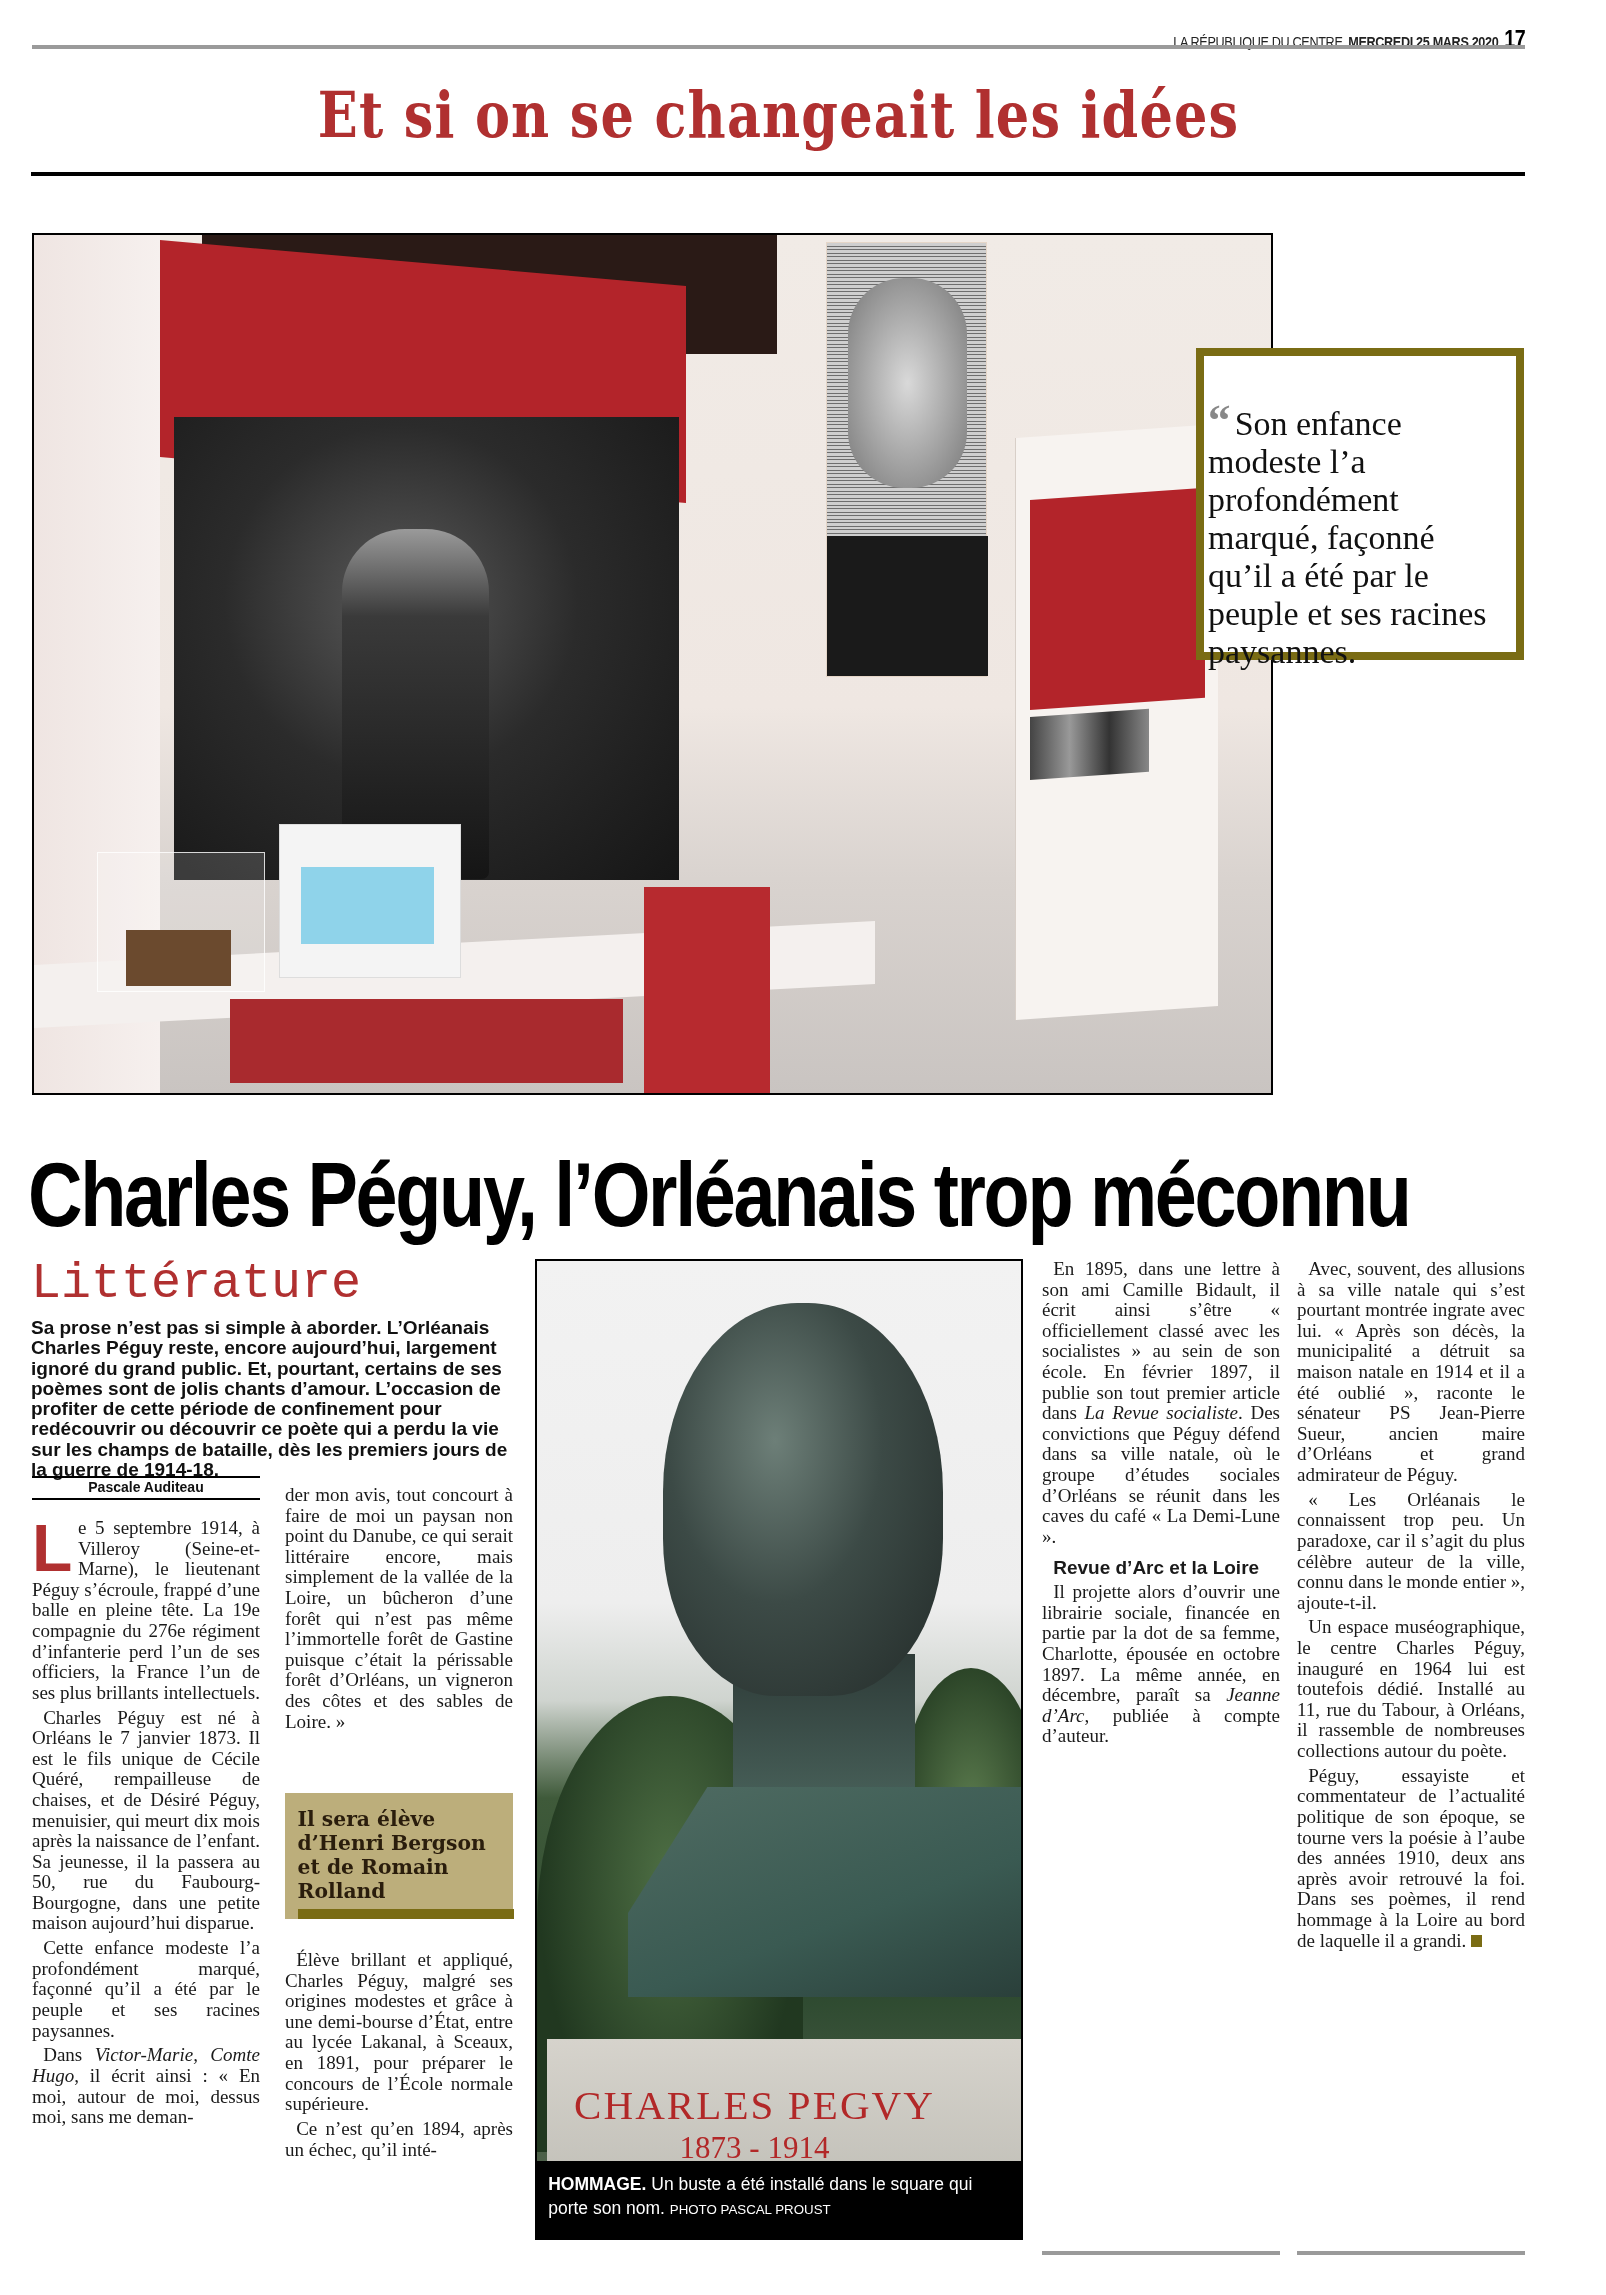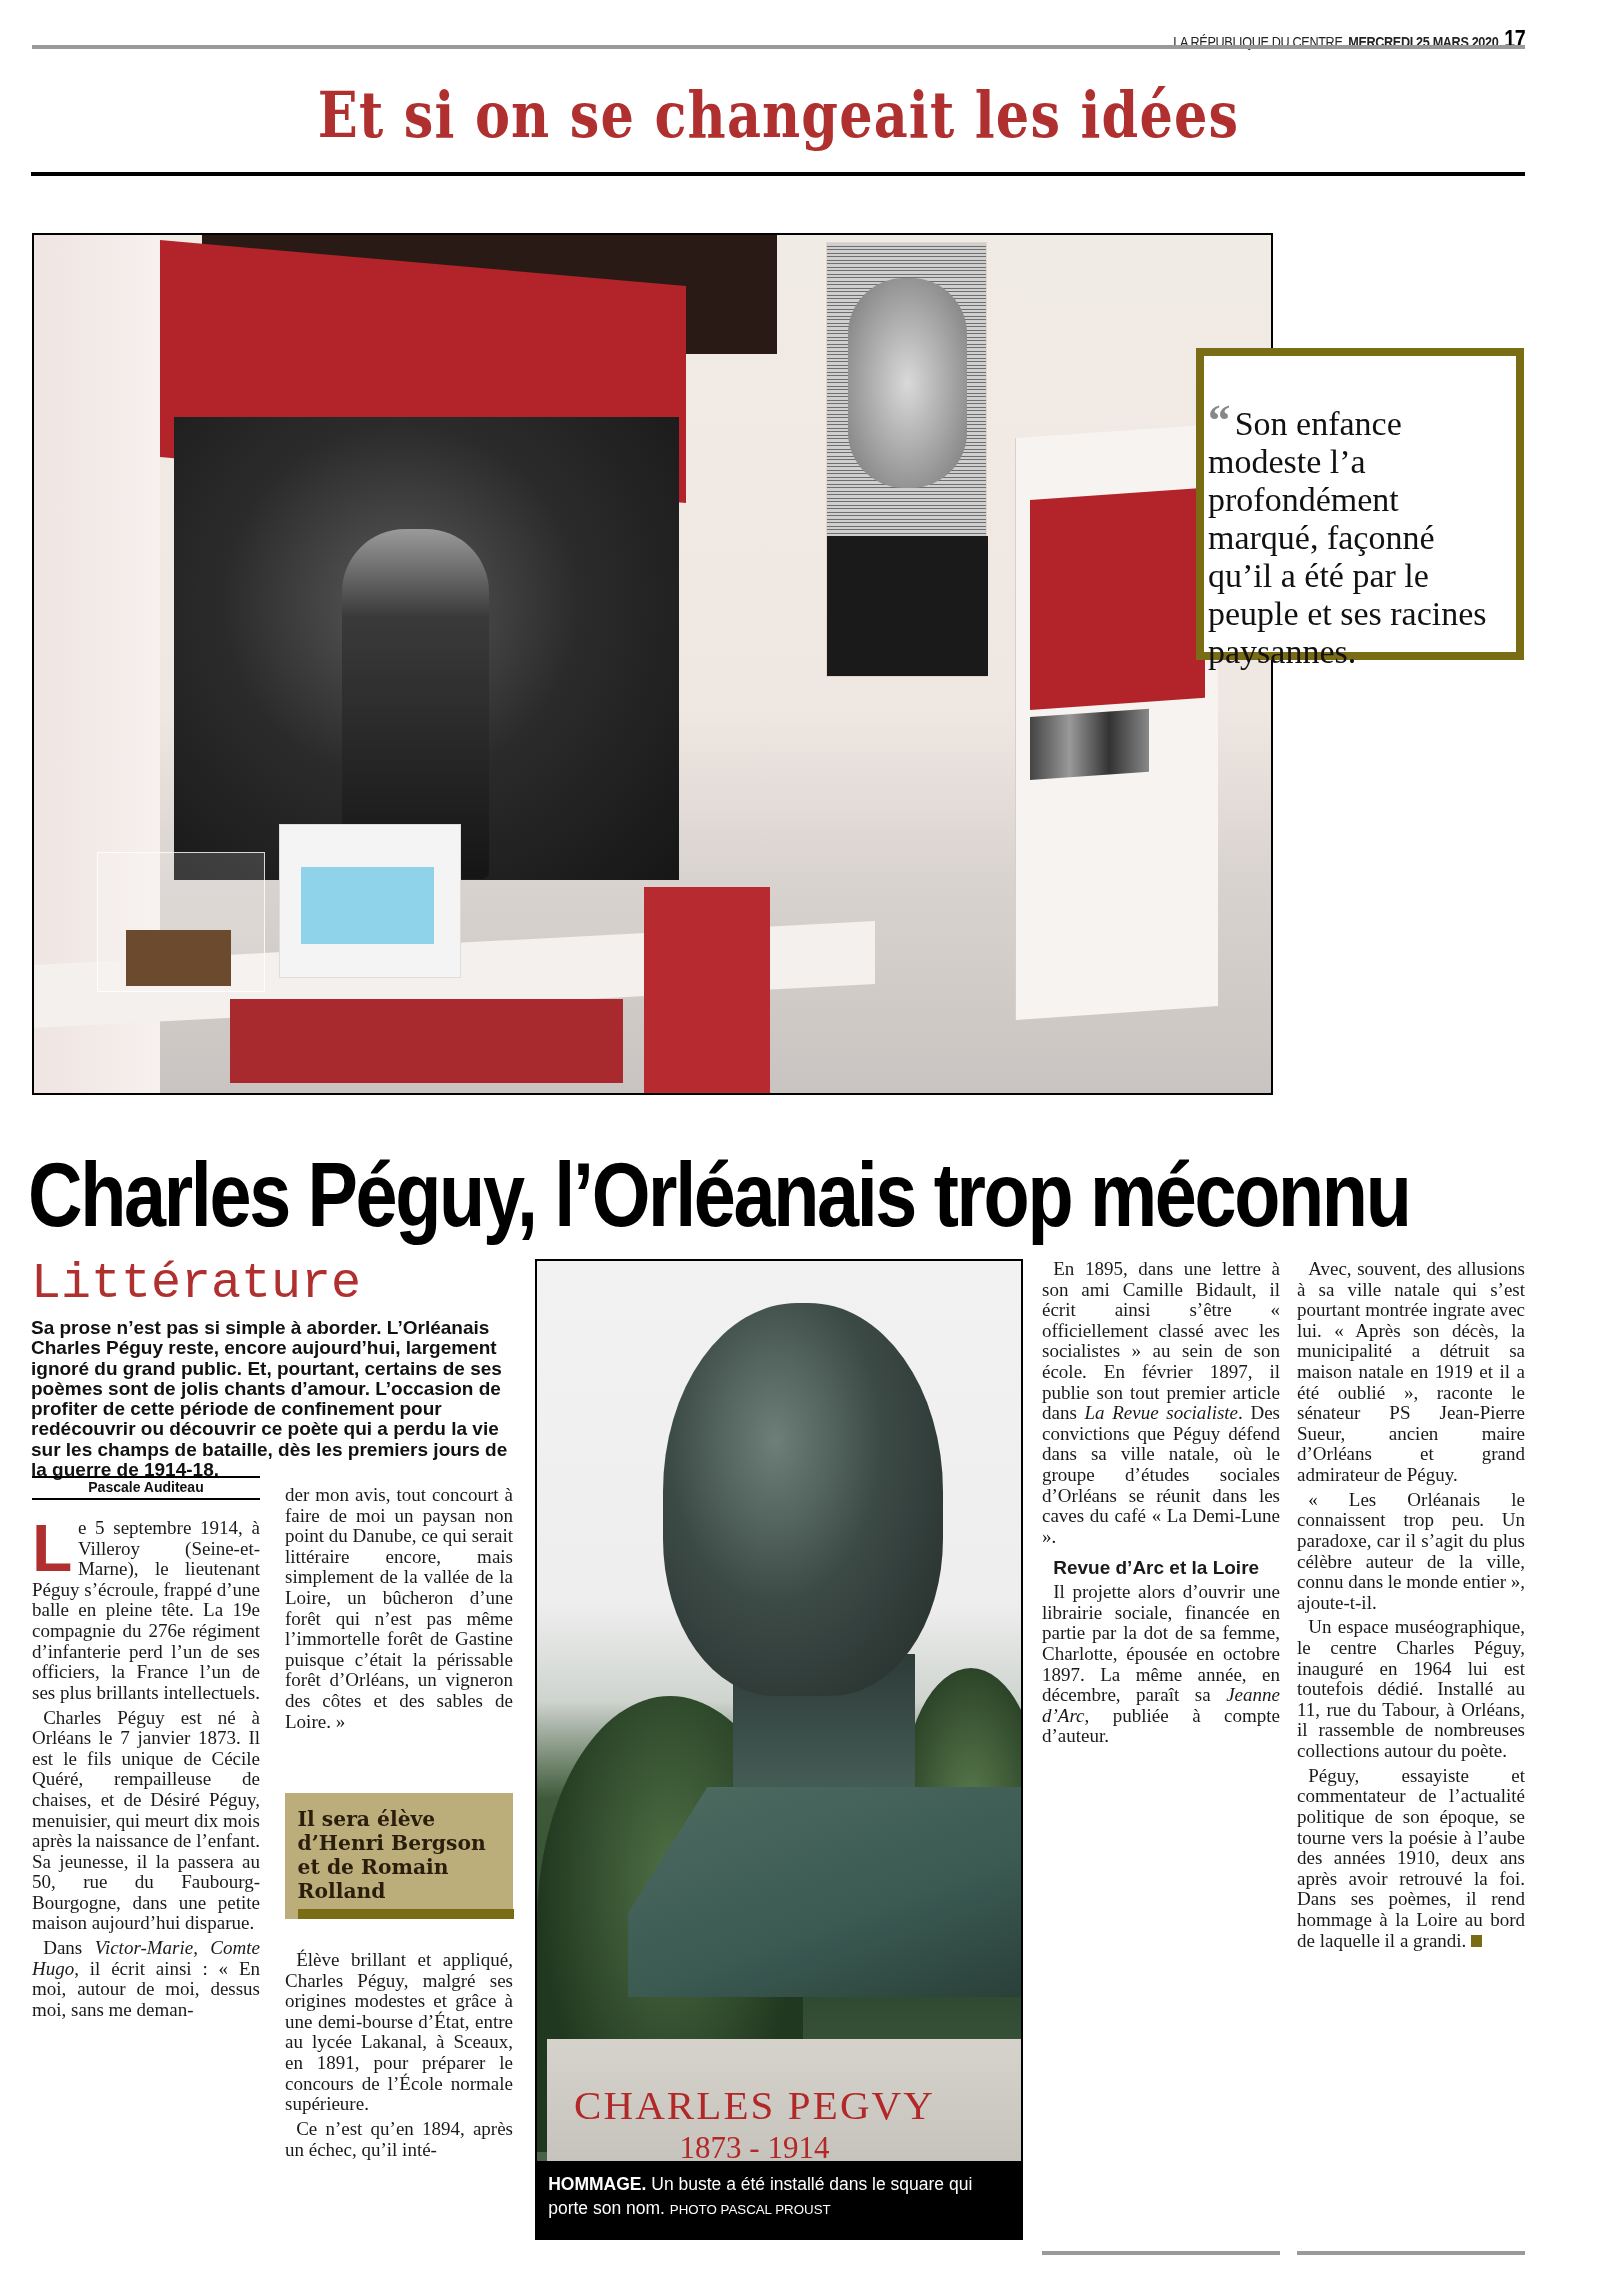--- a/index.html
+++ b/index.html
@@ -148,20 +148,21 @@
 
 <h1 class="main-headline">Charles Péguy, l’Orléanais trop méconnu</h1>
 <div class="kicker">Littérature</div>
 <div class="standfirst">Sa prose n’est pas si simple à aborder. L’Orléanais Charles Péguy reste, encore aujourd’hui, largement ignoré du grand public. Et, pourtant, certains de ses poèmes sont de jolis chants d’amour. L’occasion de profiter de cette période de confinement pour redécouvrir ou découvrir ce poète qui a perdu la vie sur les champs de bataille, dès les premiers jours de la guerre de 1914-18.</div>
 
 <div class="byline">Pascale Auditeau</div>
 
 <div class="col col1">
   <p class="noindent"><span class="dropcap">L</span><span>e 5 septembre 1914, à Villeroy (Seine-et-Marne), le lieutenant Péguy s’écroule, frappé d’une balle en pleine tête. La 19e compagnie du 276e régiment d’infanterie perd l’un de ses officiers, la France l’un de ses plus brillants intellectuels.</span></p>
   <p>Charles Péguy est né à Orléans le 7 janvier 1873. Il est le fils unique de Cécile Quéré, rempailleuse de chaises, et de Désiré Péguy, menuisier, qui meurt dix mois après la naissance de l’enfant. Sa jeunesse, il la passera au 50, rue du Faubourg-Bourgogne, dans une petite maison aujourd’hui disparue.</p>
+  <p>Cette enfance modeste l’a profondément marqué, façonné qu’il a été par le peuple et ses racines paysannes.</p>
   <p><span>Dans </span><em>Victor-Marie, Comte Hugo</em><span>, il écrit ainsi : « En moi, autour de moi, dessus moi, sans me deman-</span></p>
 </div>
 
 <div class="col col2">
   <p class="noindent">der mon avis, tout concourt à faire de moi un paysan non point du Danube, ce qui serait littéraire encore, mais simplement de la vallée de la Loire, un bûcheron d’une forêt qui n’est pas même l’immortelle forêt de Gastine puisque c’était la périssable forêt d’Orléans, un vigneron des côtes et des sables de Loire. »</p>
 </div>
 <div class="side-quote">
   <div class="stext">Il sera élève d’Henri Bergson et de Romain Rolland</div>
   <div class="bar"></div>
 </div>
@@ -186,21 +187,21 @@
   </div>
 </div>
 
 <div class="col col3">
   <p><span>En 1895, dans une lettre à son ami Camille Bidault, il écrit ainsi s’être « officiellement classé avec les socialistes » au sein de son école. En février 1897, il publie son tout premier article dans </span><em>La Revue socialiste</em><span>. Des convictions que Péguy défend dans sa ville natale, où le groupe d’études sociales d’Orléans se réunit dans les caves du café « La Demi-Lune ».</span></p>
   <div class="subhead">Revue d’Arc et la Loire</div>
   <p><span>Il projette alors d’ouvrir une librairie sociale, financée en partie par la dot de sa femme, Charlotte, épousée en octobre 1897. La même année, en décembre, paraît sa </span><em>Jeanne d’Arc</em><span>, publiée à compte d’auteur.</span></p>
 </div>
 
 <div class="col col4">
-  <p>Avec, souvent, des allusions à sa ville natale qui s’est pourtant montrée ingrate avec lui. « Après son décès, la municipalité a détruit sa maison natale en 1919 et il a été oublié », raconte le sénateur PS Jean-Pierre Sueur, ancien maire d’Orléans et grand admirateur de Péguy.</p>
+  <p>Avec, souvent, des allusions à sa ville natale qui s’est pourtant montrée ingrate avec lui. « Après son décès, la municipalité a détruit sa maison natale en 1914 et il a été oublié », raconte le sénateur PS Jean-Pierre Sueur, ancien maire d’Orléans et grand admirateur de Péguy.</p>
   <p>« Les Orléanais le connaissent trop peu. Un paradoxe, car il s’agit du plus célèbre auteur de la ville, connu dans le monde entier », ajoute-t-il.</p>
   <p>Un espace muséographique, le centre Charles Péguy, inauguré en 1964 lui est toutefois dédié. Installé au 11, rue du Tabour, à Orléans, il rassemble de nombreuses collections autour du poète.</p>
   <p><span>Péguy, essayiste et commentateur de l’actualité politique de son époque, se tourne vers la poésie à l’aube des années 1910, deux ans après avoir retrouvé la foi. Dans ses poèmes, il rend hommage à la Loire au bord de laquelle il a grandi.</span><span class="end-mark"></span></p>
 </div>
 
 <div class="bottom-rule" style="left:1042px;width:238px"></div>
 <div class="bottom-rule" style="left:1297px;width:228px"></div>
 
 
 </body></html>

